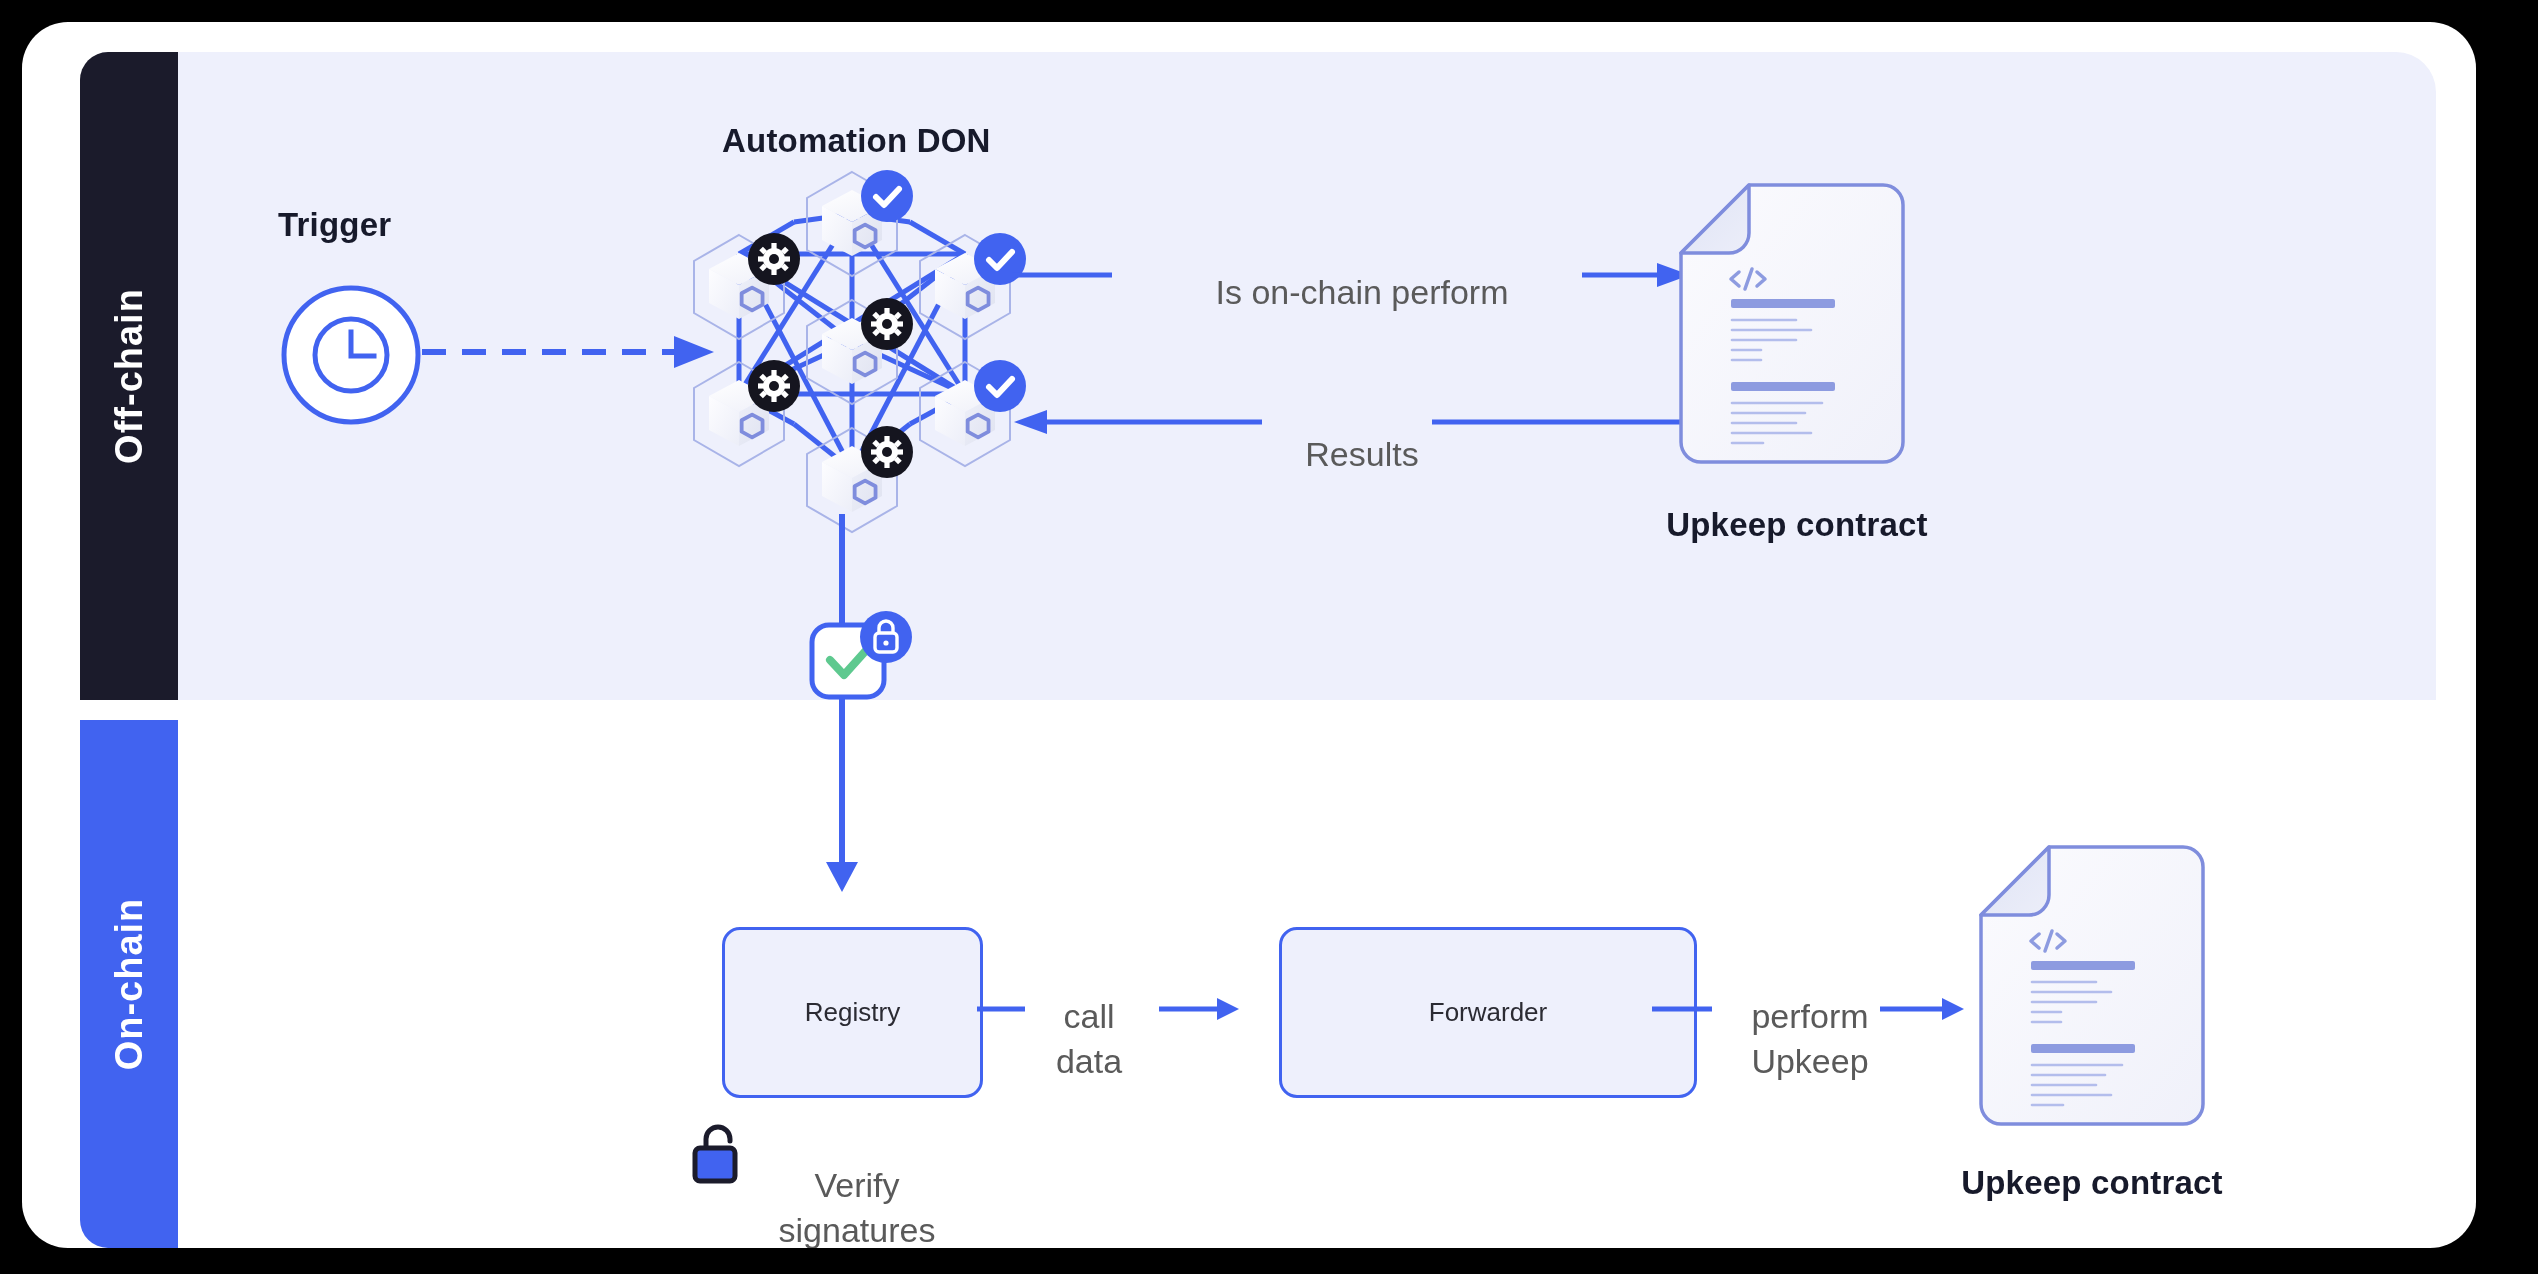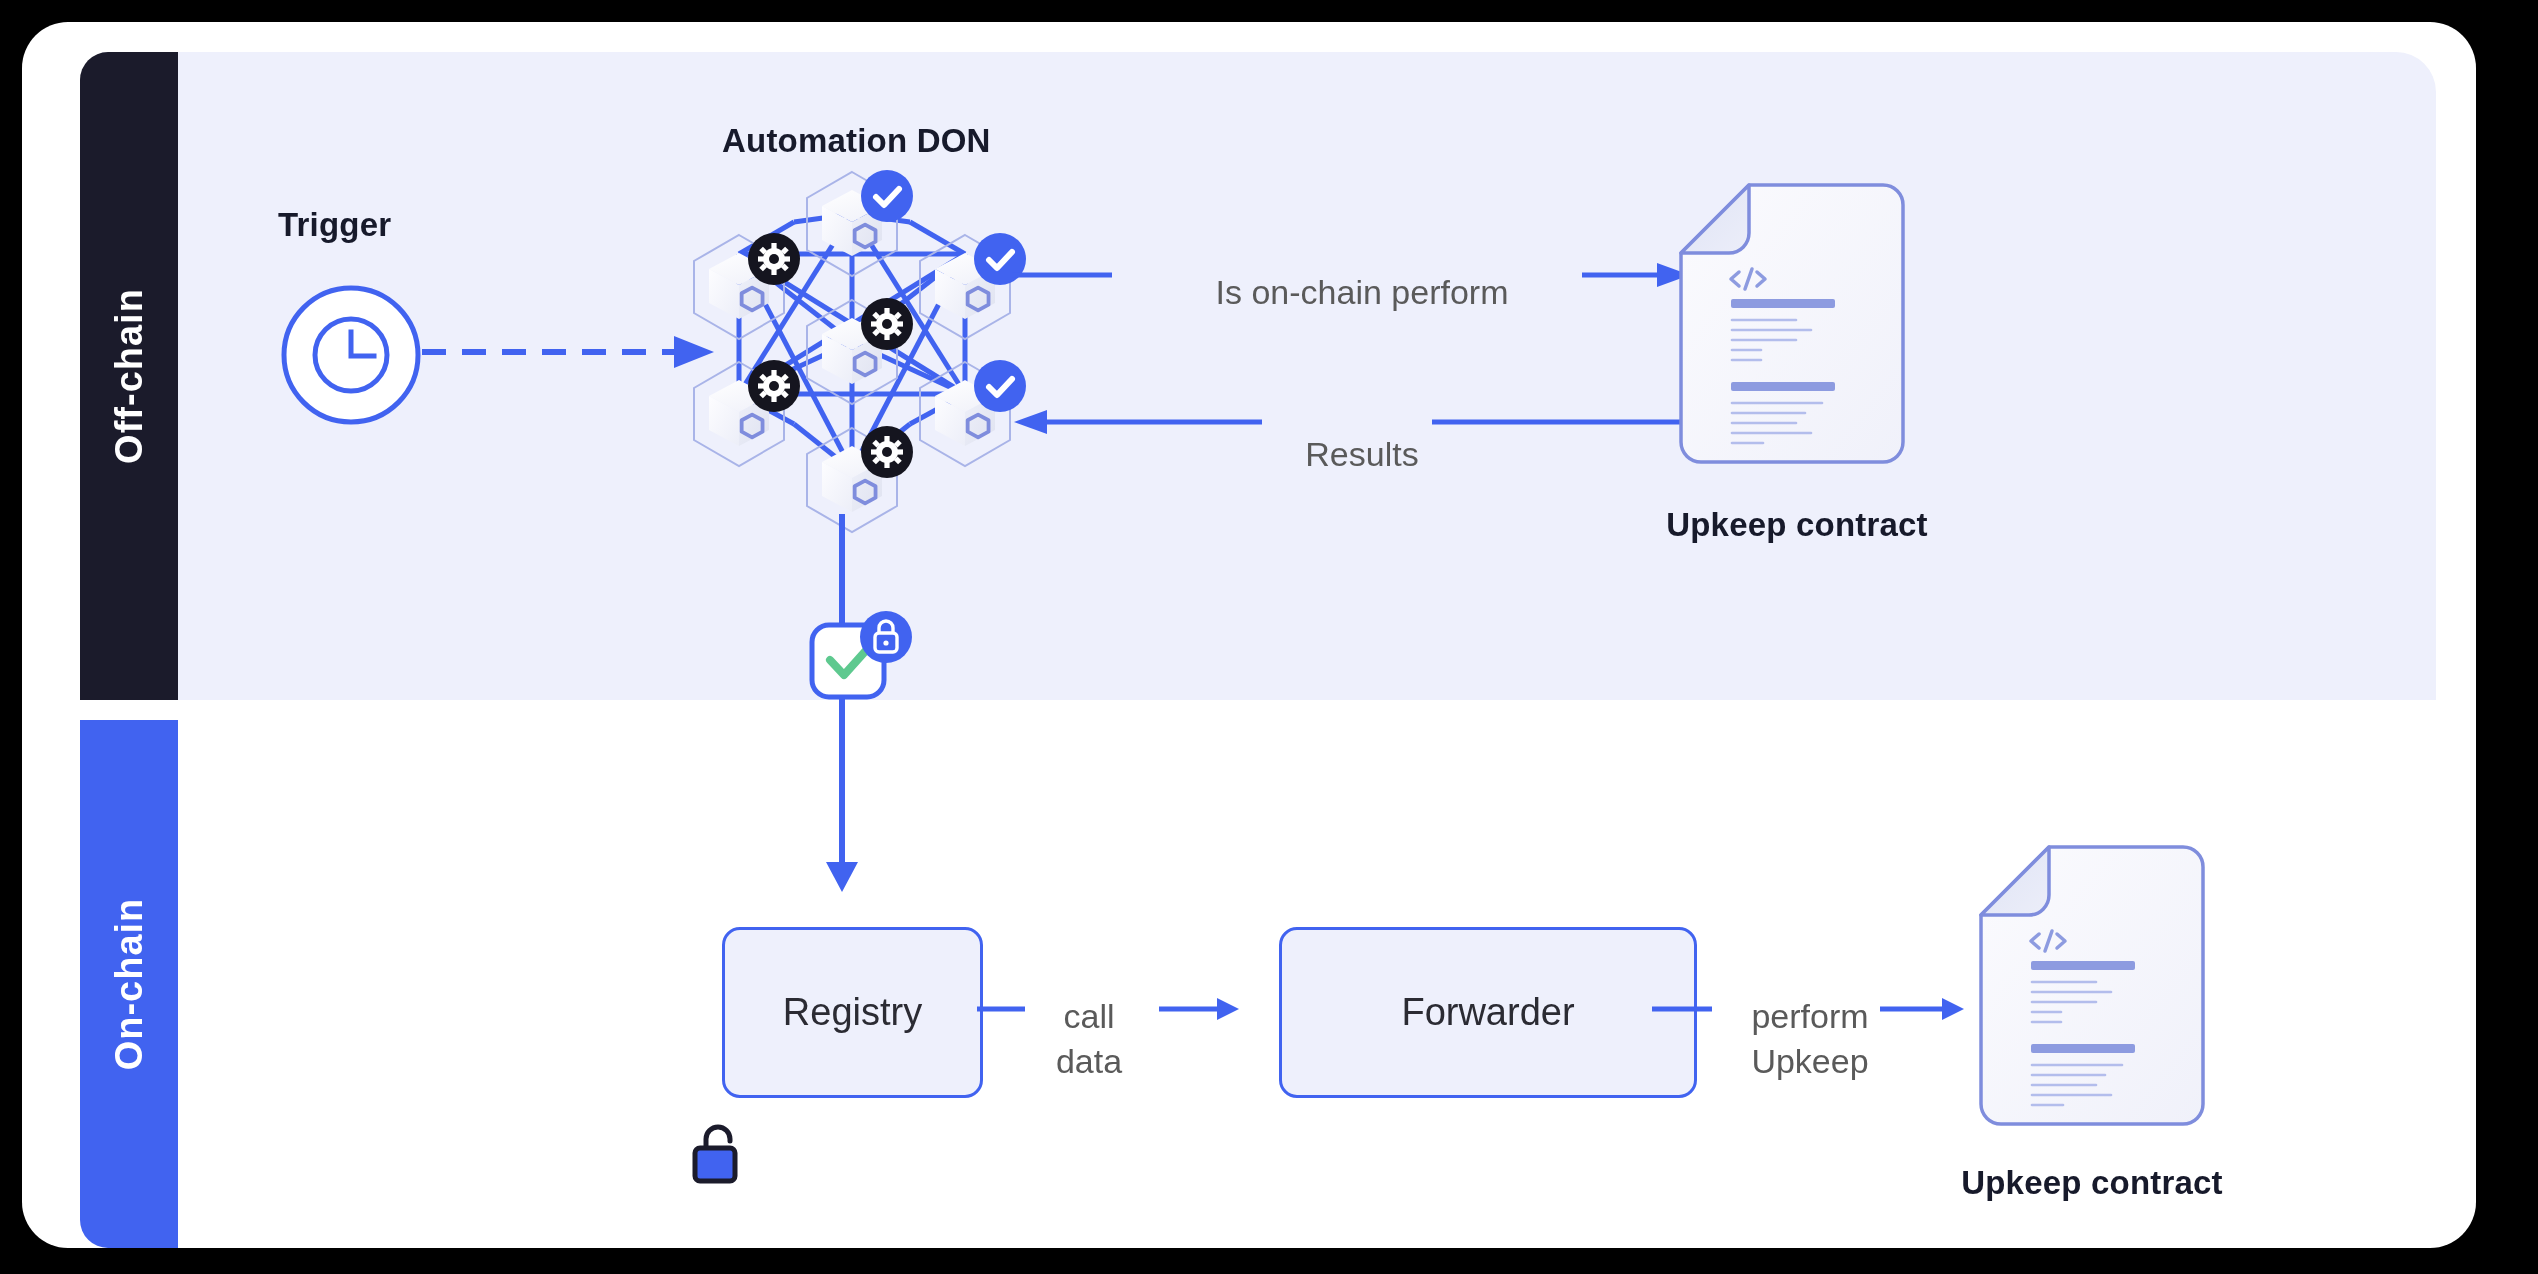--- a/index.html
+++ b/index.html
@@ -18,21 +18,21 @@
   
   #sidebar-on{position:absolute;left:58px;top:698px;width:98px;height:528px;background:#4163f0;border-radius:0 0 0 28px;}
   .sidelabel{position:absolute;left:50%;top:50%;transform:translate(-50%,-50%) rotate(-90deg);
     color:#ffffff;font-weight:700;font-size:38px;letter-spacing:1px;white-space:nowrap;}
 
   .abs{position:absolute;}
 
   
   .hdr-bold{font-weight:700;font-size:33px;color:#171a2b;letter-spacing:0.2px;white-space:nowrap;margin-top:12px;}
   .flow-text{font-size:34px;color:#5a5a5a;line-height:1.32;text-align:center;margin-top:36px;}
-  .node-text{font-size:38px;color:#2b2b33;}
+  .node-text{font-size:26px;color:#2b2b33;}
 
   
   .procbox{background:#eef0fc;border:3px solid #4163f0;border-radius:18px;display:flex;align-items:center;justify-content:center;}
 
   svg{display:block;overflow:visible;}
 </style>
 </head>
 <body>
 
 <div id="stage">
@@ -281,20 +281,24 @@
     <div class="abs procbox" style="left:700px;top:905px;width:255px;height:165px;">
       <span class="node-text">Registry</span>
     </div>
 
     <div class="abs" style="left:668px;top:1100px;">
       <svg width="60" height="62" viewBox="0 0 60 62">
         <path d="M16 26 v-9 a12 12 0 0 1 24 0 v2" fill="none" stroke="#1b1b2b" stroke-width="5" stroke-linecap="round"></path>
         <rect x="5" y="26" width="40" height="33" rx="5" fill="#4163f0" stroke="#1b1b2b" stroke-width="5"></rect>
       </svg>
     </div>
+    <div class="abs flow-text" style="left:710px;top:1105px;width:250px;">
+      <div>Verify</div>
+      <div>signatures</div>
+    </div>
 
     <div class="abs" style="left:955px;top:972px;">
       <svg width="262" height="30" viewBox="0 0 262 30">
         <line x1="0" y1="15" x2="48" y2="15" stroke="#4163f0" stroke-width="5"></line>
         <line x1="182" y1="15" x2="240" y2="15" stroke="#4163f0" stroke-width="5"></line>
         <polygon points="240,4 262,15 240,26" fill="#4163f0"></polygon>
       </svg>
     </div>
     <div class="abs flow-text" style="left:1002px;top:936px;width:130px;">
       <div>call</div>

